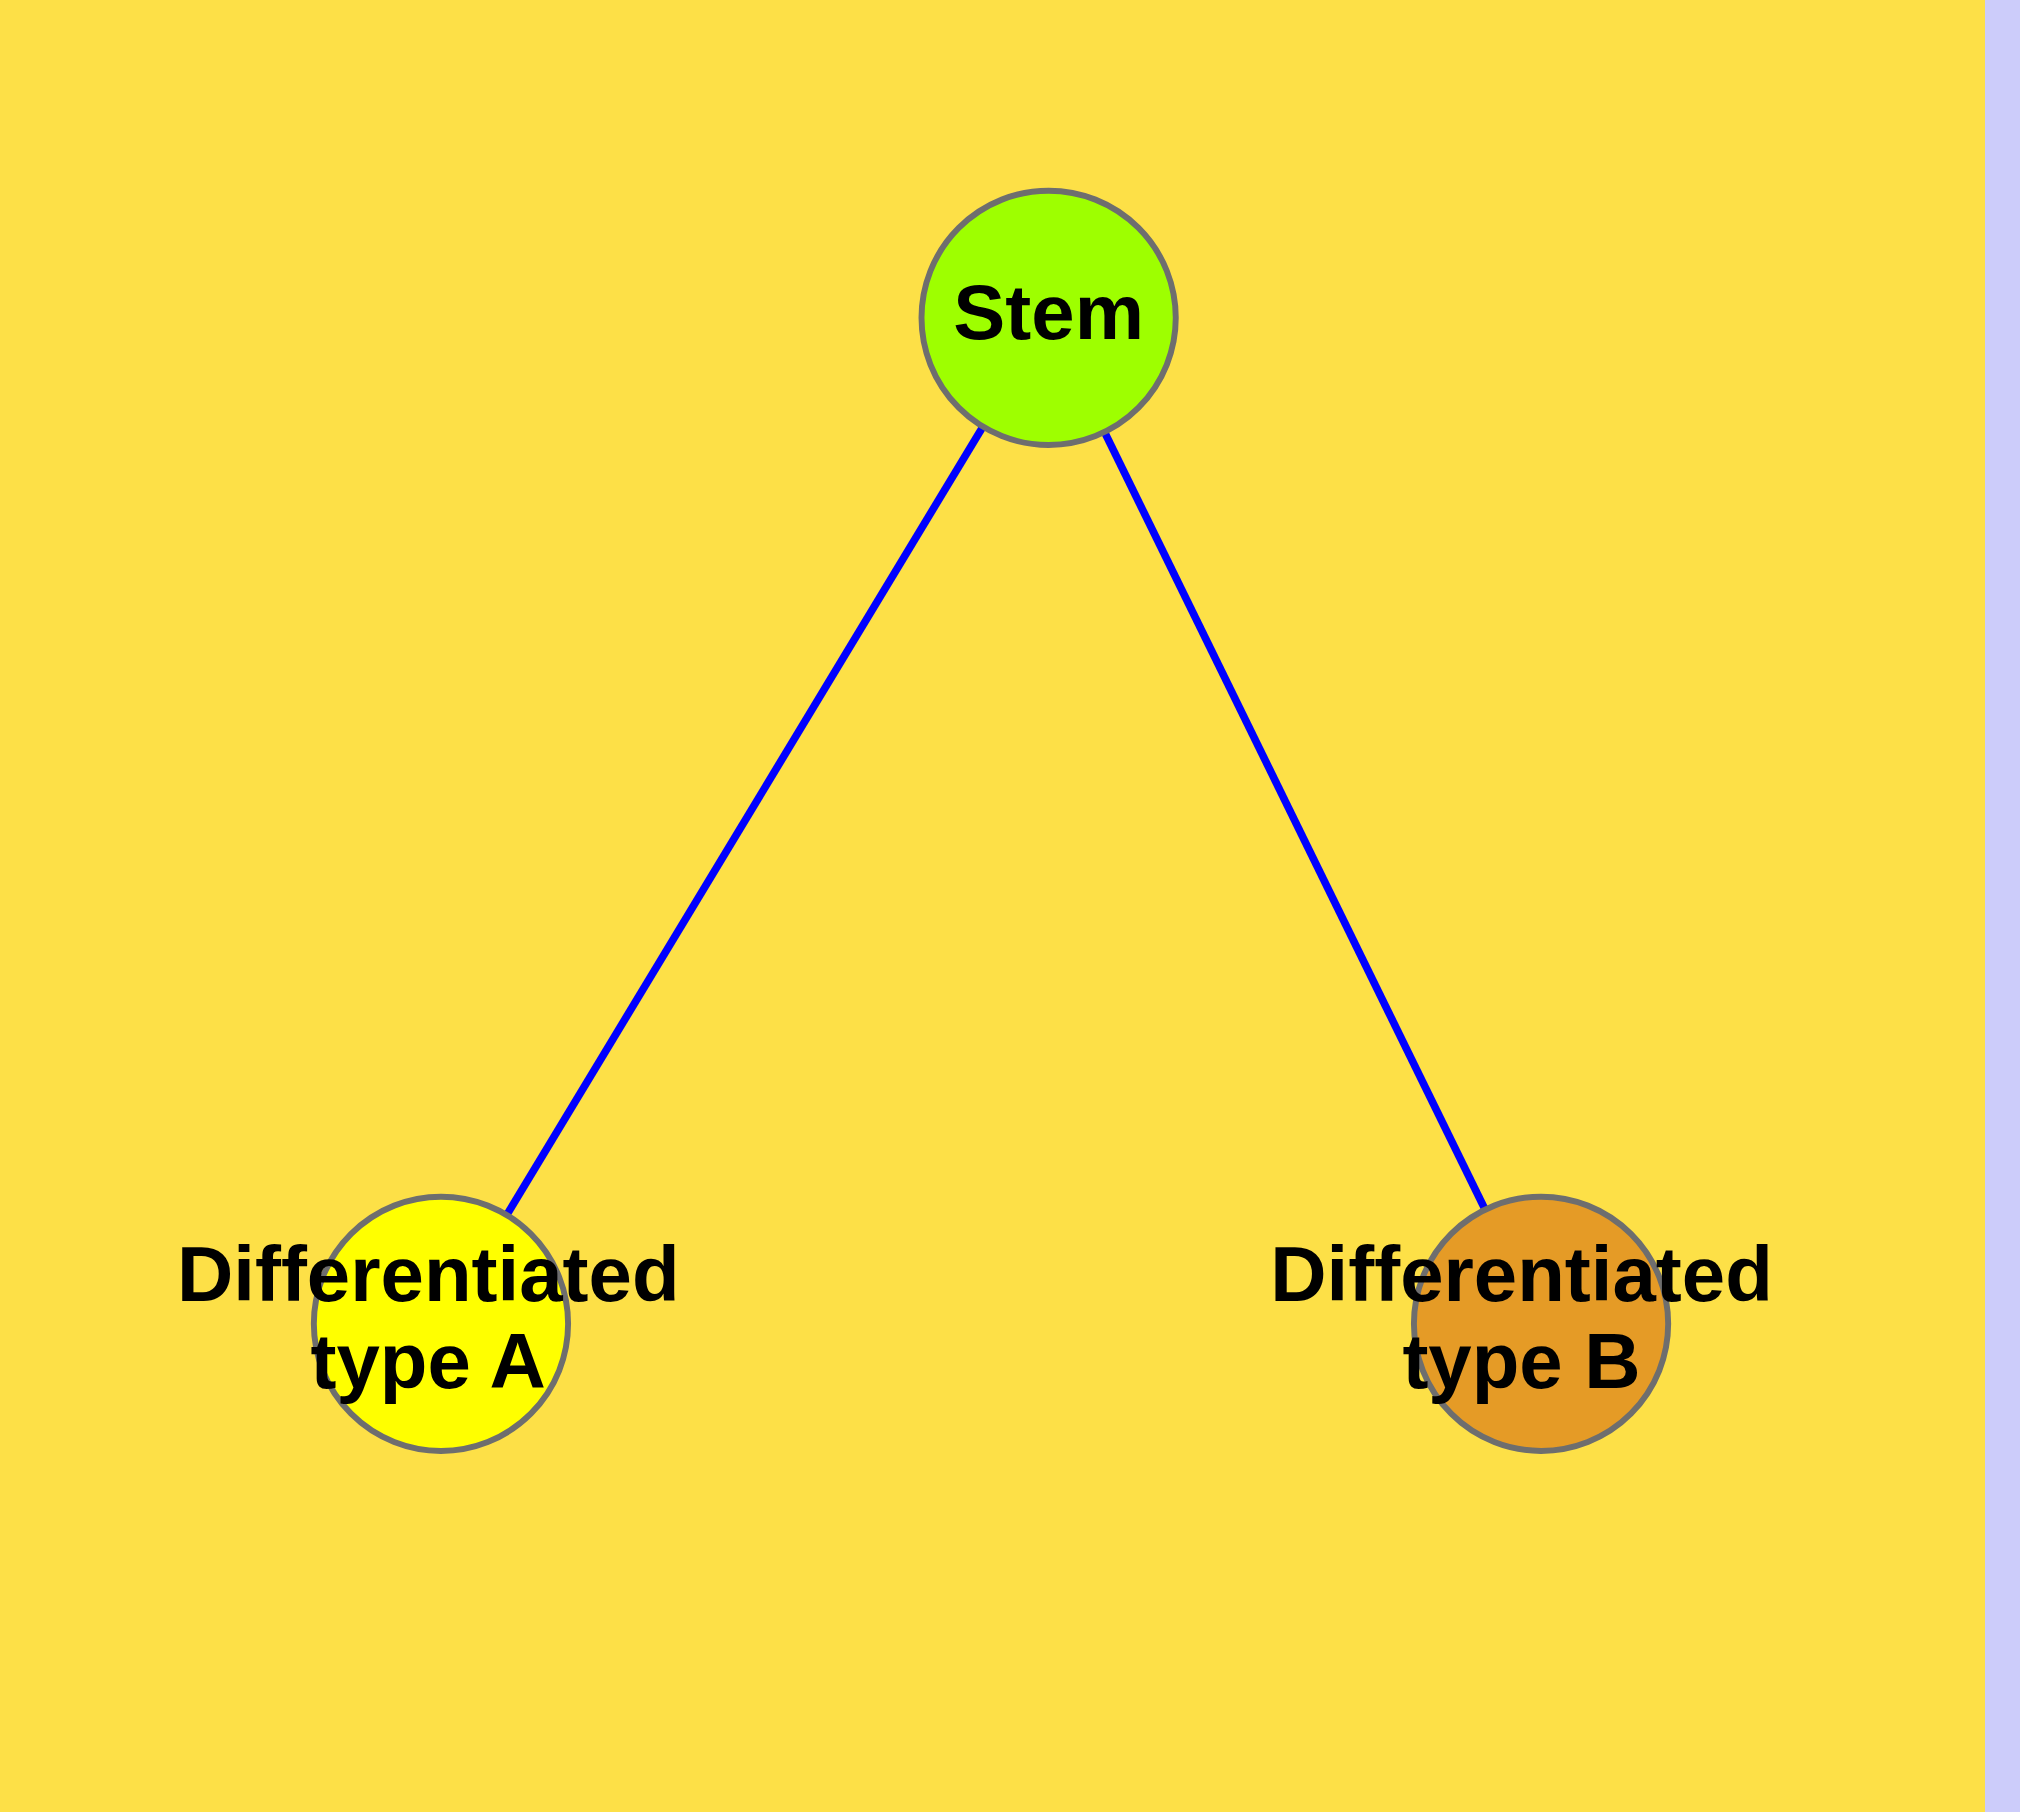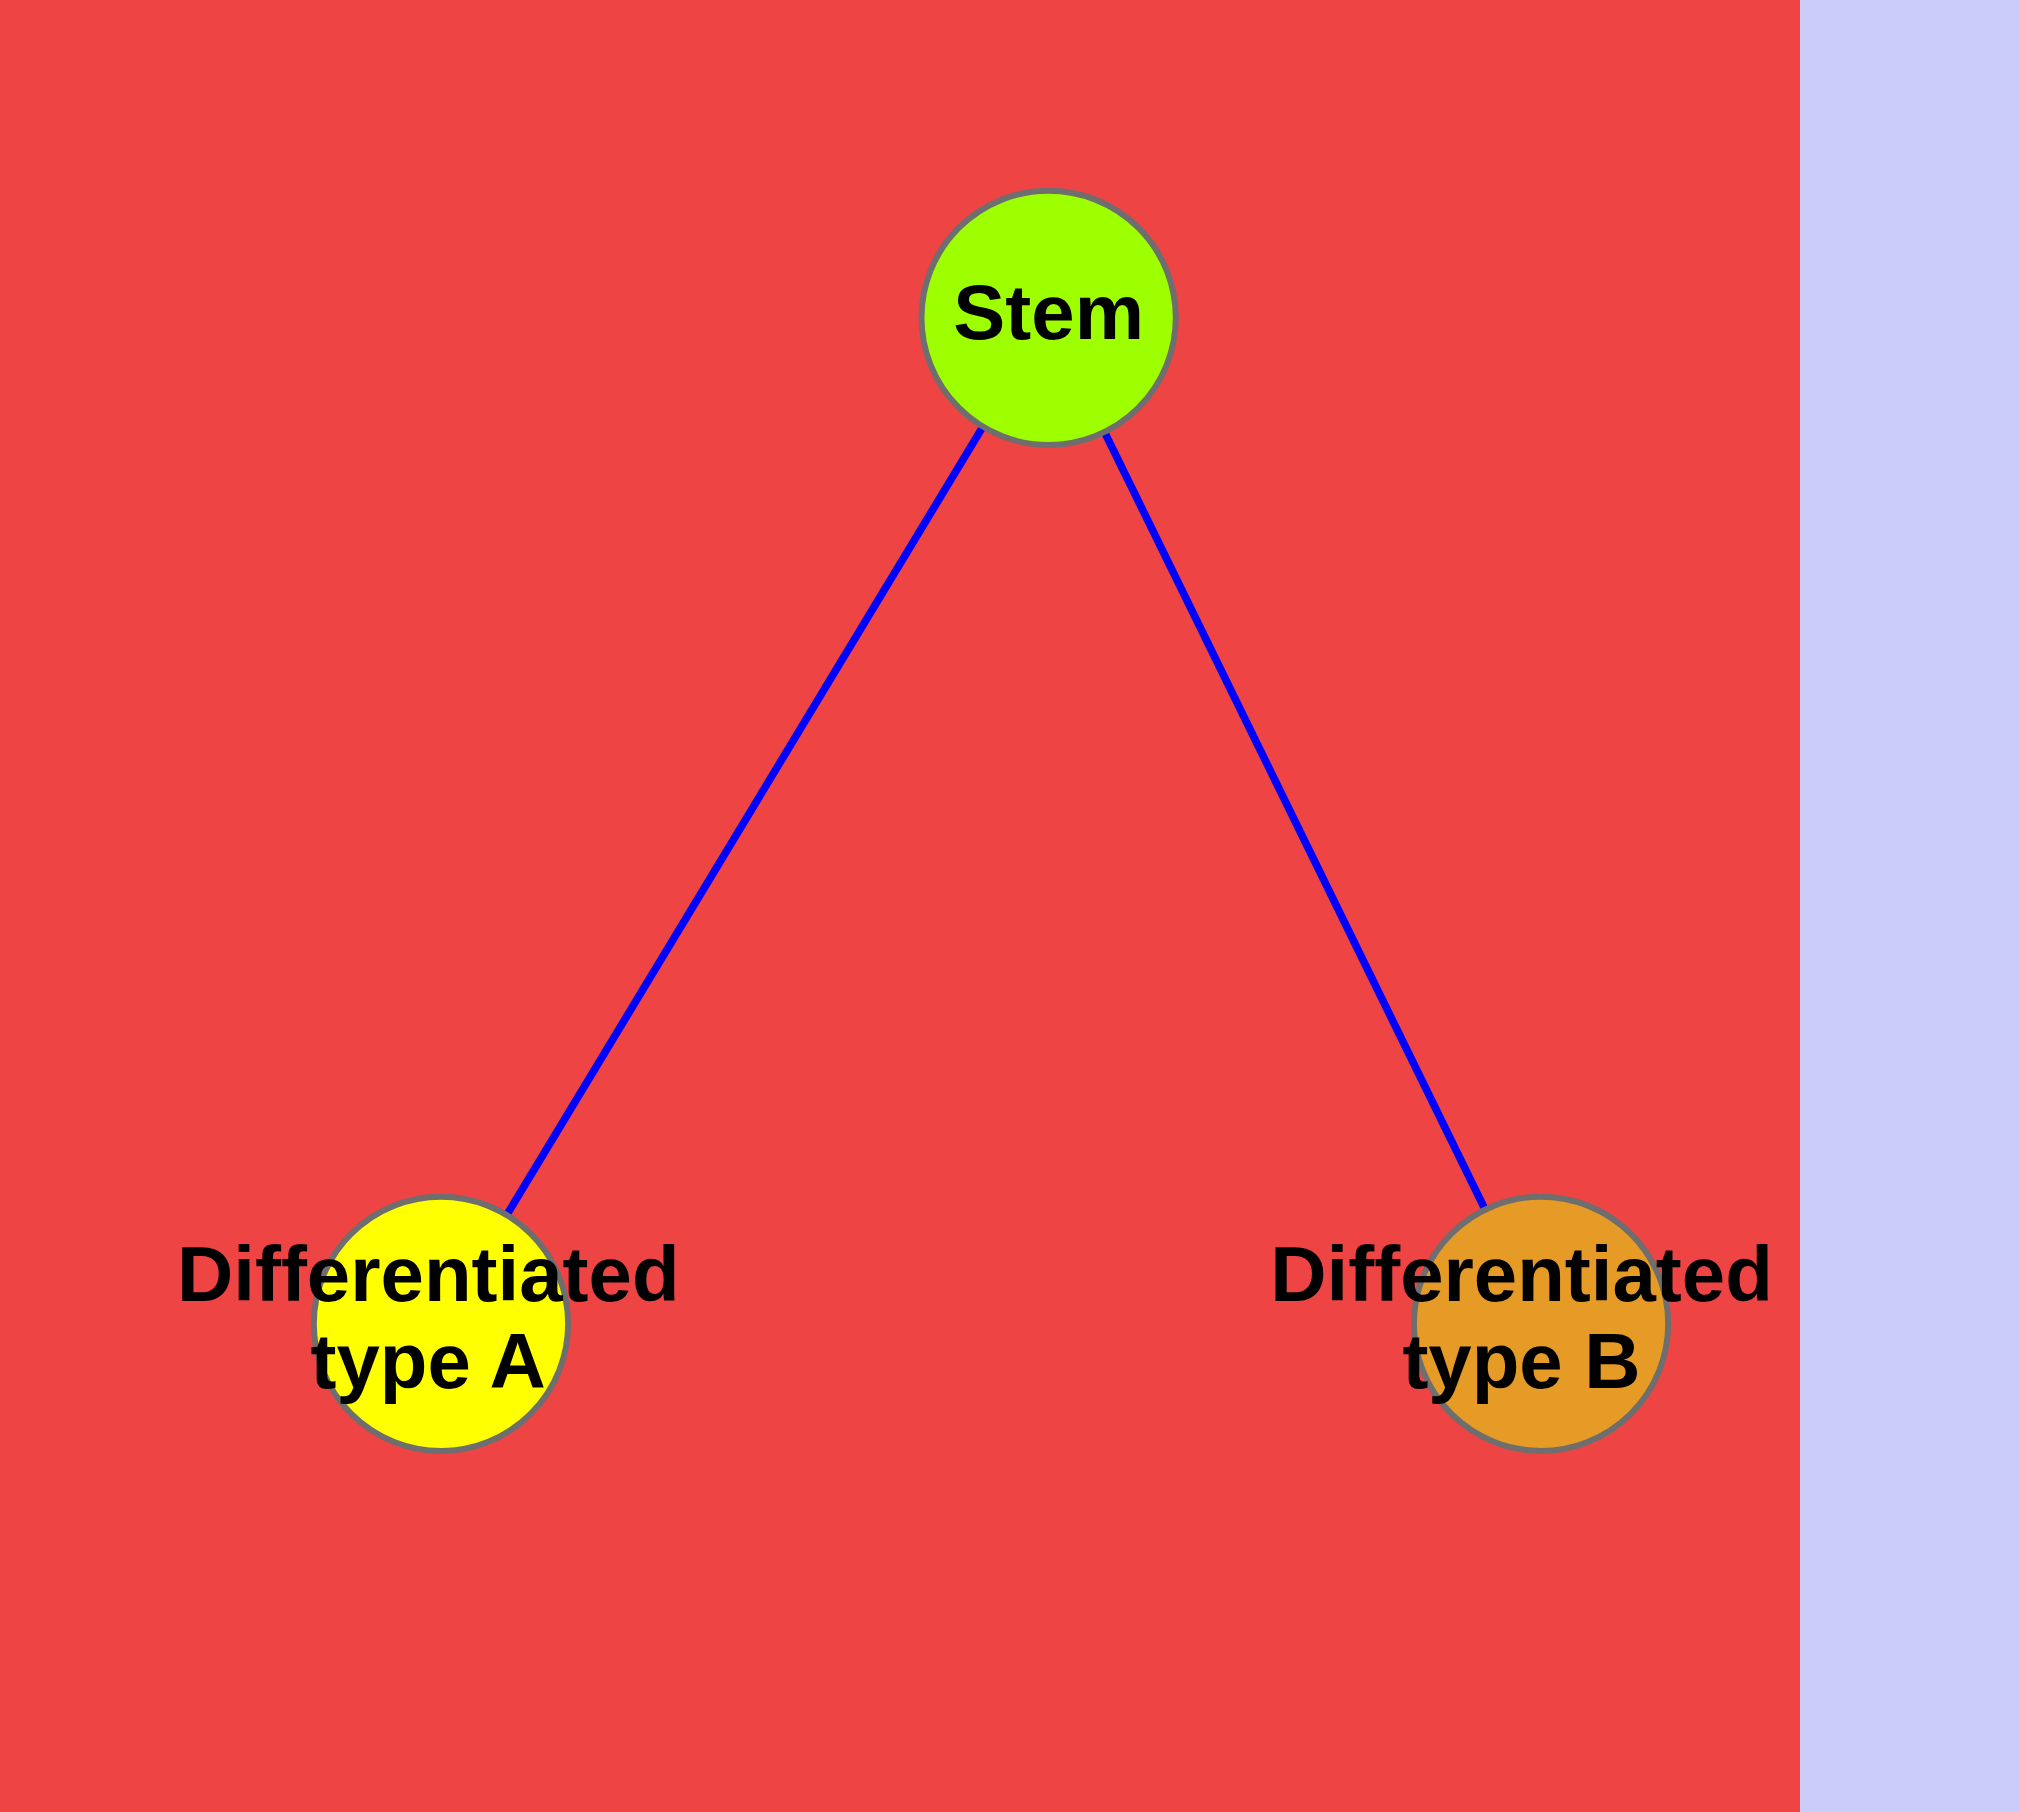--- a/index.html
+++ b/index.html
@@ -28,21 +28,21 @@
     font-weight: bold;
     fill: #000000;
     text-anchor: middle;
     dominant-baseline: middle;
     paint-order: normal;
   }
 </style>
 </head>
 <body style="background: rgb(204, 204, 250);">
 
-<div id="canvas" style="background: #ef4444; width: 1800px; height: 1812px;">
+<div id="canvas" style="background: #fde047; width: 1985px; height: 1812px;">
   <svg id="graph-svg" viewBox="0 0 2384 2138">
 
     <g>
       <line x1="1237" y1="375" x2="520" y2="1562" stroke="#0000ff" stroke-width="9" stroke-linecap="butt"></line>
       <line x1="1237" y1="375" x2="1818" y2="1562" stroke="#0000ff" stroke-width="9" stroke-linecap="butt"></line>
     </g>
 
     <g>
       <circle cx="1237" cy="375" r="150" fill="#9eff00" stroke="#6e6e6e" stroke-width="7"></circle>
       <circle cx="520" cy="1562" r="150" fill="#ffff00" stroke="#6e6e6e" stroke-width="7"></circle>

